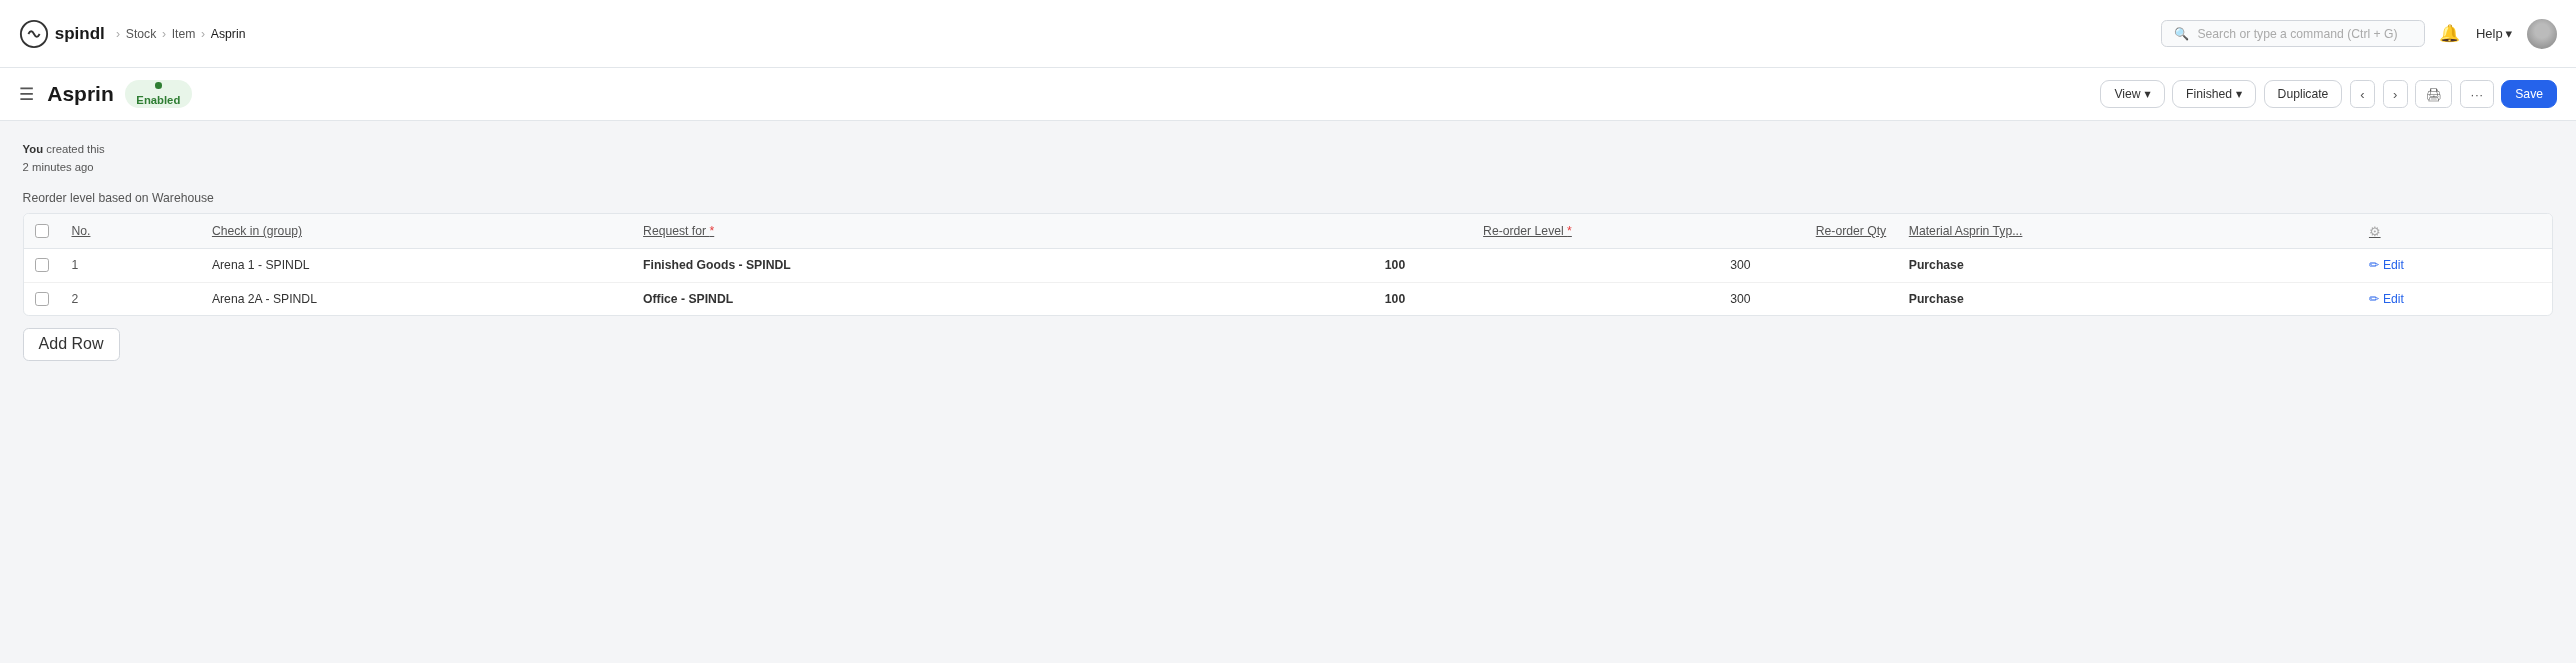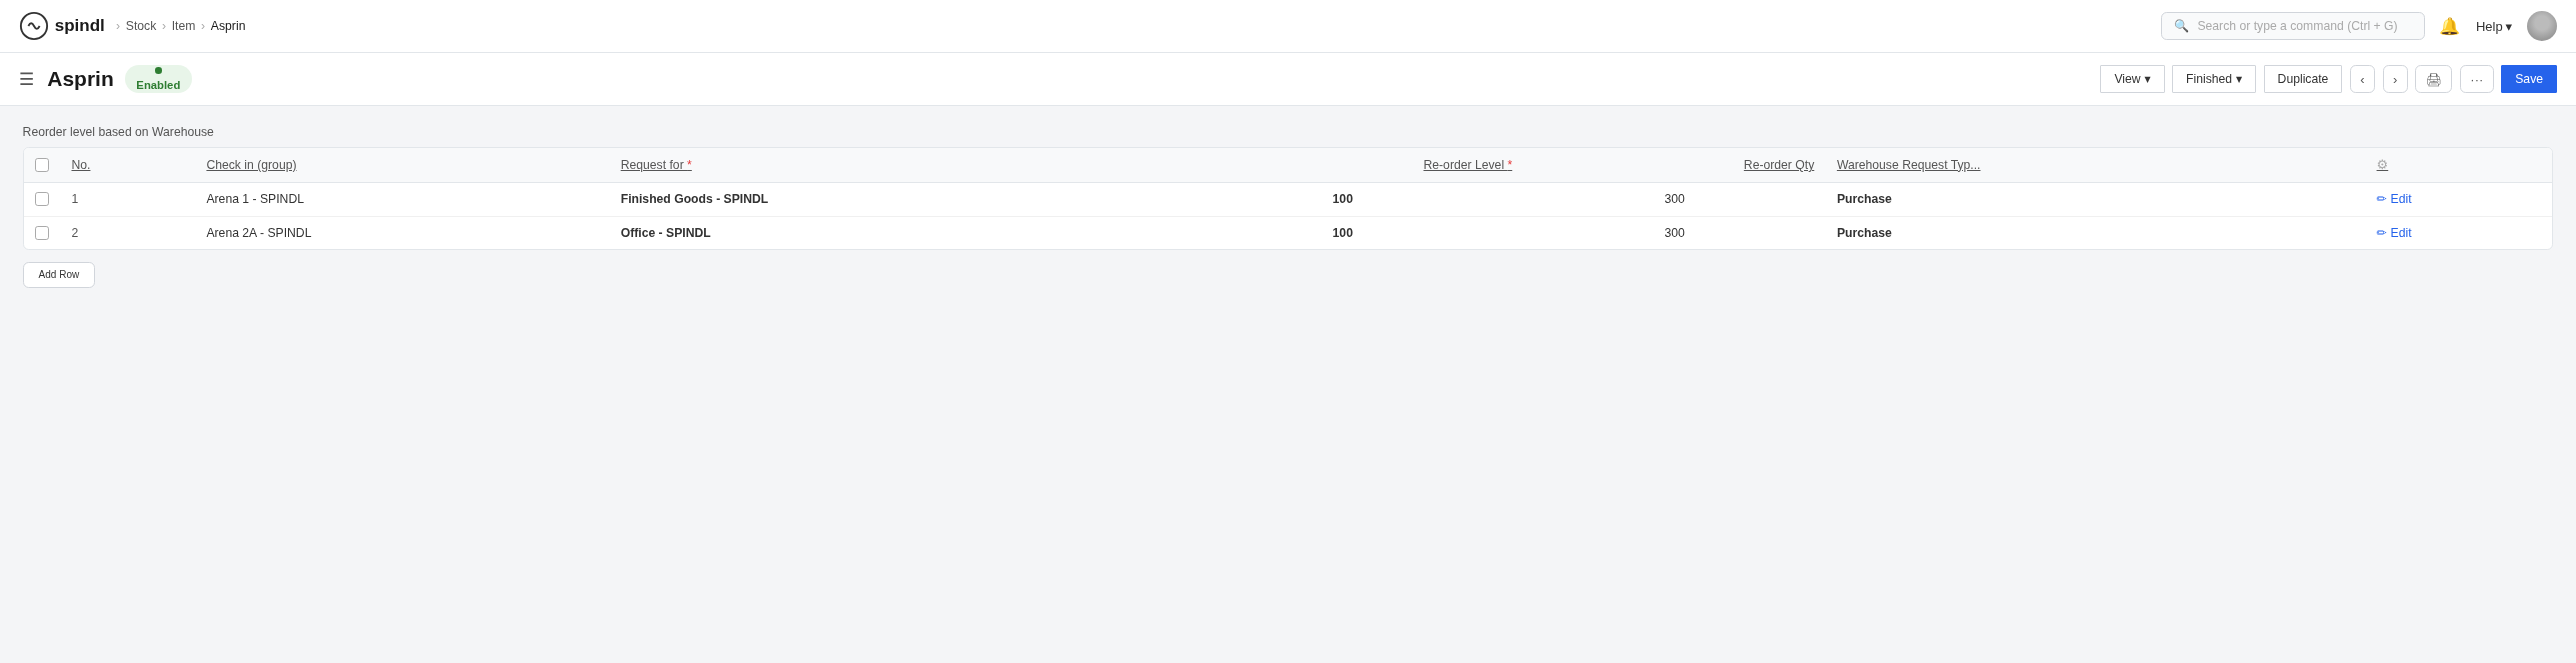--- a/index.html
+++ b/index.html
@@ -1,21 +1,21 @@
 <!DOCTYPE html>
 <html style="font-size:15px"><head>
   <meta charset="utf-8">
   <style>
     * { box-sizing: border-box; margin: 0; padding: 0; }
     body { font-family: -apple-system, BlinkMacSystemFont, 'Segoe UI', sans-serif; font-size: 13px; background: #f4f5f7; color: #333; }
 
     
     .topnav {
       display: flex; align-items: center; background: #fff;
-      border-bottom: 0.9px solid #e2e6ea; padding: 8px 19px; height: 53px;
+      border-bottom: 0.9px solid #e2e6ea; padding: 8px 19px; height: 68px;
     }
     .logo-area { display: flex; align-items: center; gap: 5.7px; font-weight: 700; font-size: 17px; color: #1a1a1a; }
     .logo-icon { width: 30px; height: 30px; }
     .breadcrumb { display: flex; align-items: center; gap: 5.7px; margin-left: 11.3px; font-size: 12.2px; color: #6c757d; }
     .breadcrumb span.sep { color: #aaa; }
     .breadcrumb span.crumb { color: #555; cursor: pointer; }
     .breadcrumb span.current { color: #1a1a1a; font-weight: 500; }
     .nav-right { margin-left: auto; display: flex; align-items: center; gap: 15px; }
     .search-box {
       display: flex; align-items: center; gap: 7.5px;
@@ -37,21 +37,21 @@
     .hamburger { font-size: 17px; color: #555; cursor: pointer; margin-right: 13px; background: none; border: none; }
     .page-title { font-size: 21px; font-weight: 700; color: #1a1a1a; margin-right: 11.3px; }
     .enabled-badge {
       display: inline-flex; align-items: center; gap: 4.7px;
       background: #e8f5e9; color: #2e7d32; border-radius: 19px;
       padding: 2.8px 11.3px; font-size: 11.3px; font-weight: 600; flex-direction: column;
     }
     .enabled-dot { width: 6.6px; height: 6.6px; background: #2e7d32; border-radius: 50%; }
     .subheader-right { margin-left: auto; display: flex; align-items: center; gap: 7.5px; }
     .btn {
-      border: 0.9px solid #d1d5db; border-radius: 1px; background: #fff;
+      border: 0.9px solid #d1d5db; border-radius: 9px; background: #fff;
       padding: 5.7px 13px; font-size: 12.2px; cursor: pointer; color: #333;
       display: flex; align-items: center; gap: 3.8px;
     }
     .btn-primary { background: #2563eb; color: #fff; border-color: #2563eb; text-align: center; }
     .btn-icon { border: 0.9px solid #d1d5db; border-radius: 5.7px; background: #fff; padding: 5.7px 9.4px; cursor: pointer; color: #555; font-size: 13px; }
 
     
     .main-content { padding: 19px 22.6px; }
     .activity-note { font-size: 11.3px; color: #555; margin-bottom: 15px; line-height: 1.6; }
     .activity-note strong { font-weight: 600; color: #333; }
@@ -73,21 +73,21 @@
     .cb { width: 14px; height: 14px; border: 1.4px solid #aaa; border-radius: 2.8px; background: #fff; cursor: pointer; }
     .no-col { color: #555; }
     .bold-val { font-weight: 700; }
     .edit-btn { background: none; border: none; color: #2563eb; cursor: pointer; font-size: 12.2px; display: flex; align-items: center; gap: 3.8px; }
     .gear-icon { color: #aaa; cursor: pointer; font-size: 13px; }
     .required-star { color: #e53e3e; }
 
     .add-row-btn {
       margin-top: 11.3px;
       border: 0.9px solid #d1d5db; border-radius: 5.7px; background: #fff;
-      padding: 6.6px 15px; font-size: 10px; cursor: pointer; color: #333;
+      padding: 6.6px 15px; font-size: 16px; cursor: pointer; color: #333;
     }
   </style>
 </head>
 <body>
 
 <nav class="topnav">
   <div class="logo-area">
     <svg class="logo-icon" viewBox="0 0 32 32" fill="none" xmlns="http://www.w3.org/2000/svg">
       <circle cx="16" cy="16" r="14" stroke="#333" stroke-width="2" fill="none"></circle>
       <path d="M10 16 Q13 10 16 16 Q19 22 22 16" stroke="#333" stroke-width="2" fill="none"></path>
@@ -142,38 +142,43 @@
     <button class="btn-icon">🖨</button>
     <button class="btn-icon">···</button>
     <button class="btn btn-primary">
       <span>Save</span>
     </button>
   </div>
 </div>
 
 <div class="main-content">
   
+  <div class="activity-note">
+    <strong>You</strong>
+    <span>created this</span><br>
+    <span>2 minutes ago</span>
+  </div>
 
   
   <p class="section-desc">Reorder level based on Warehouse</p>
 
   
   <div class="table-container">
     <table>
       <thead>
         <tr>
           <th class="checkbox-cell">
             <div class="cb"></div>
           </th>
           <th>No.</th>
           <th>Check in (group)</th>
           <th>Request for <span class="required-star">*</span></th>
           <th class="right">Re-order Level <span class="required-star">*</span></th>
           <th class="right">Re-order Qty</th>
-          <th>Warehouse Request Typ...</th>
+          <th>Material Asprin Typ...</th>
           <th>
             <span class="gear-icon">⚙</span>
           </th>
         </tr>
       </thead>
       <tbody id="table-body">
 
       <tr>
       <td class="checkbox-cell">
         <div class="cb"></div>

